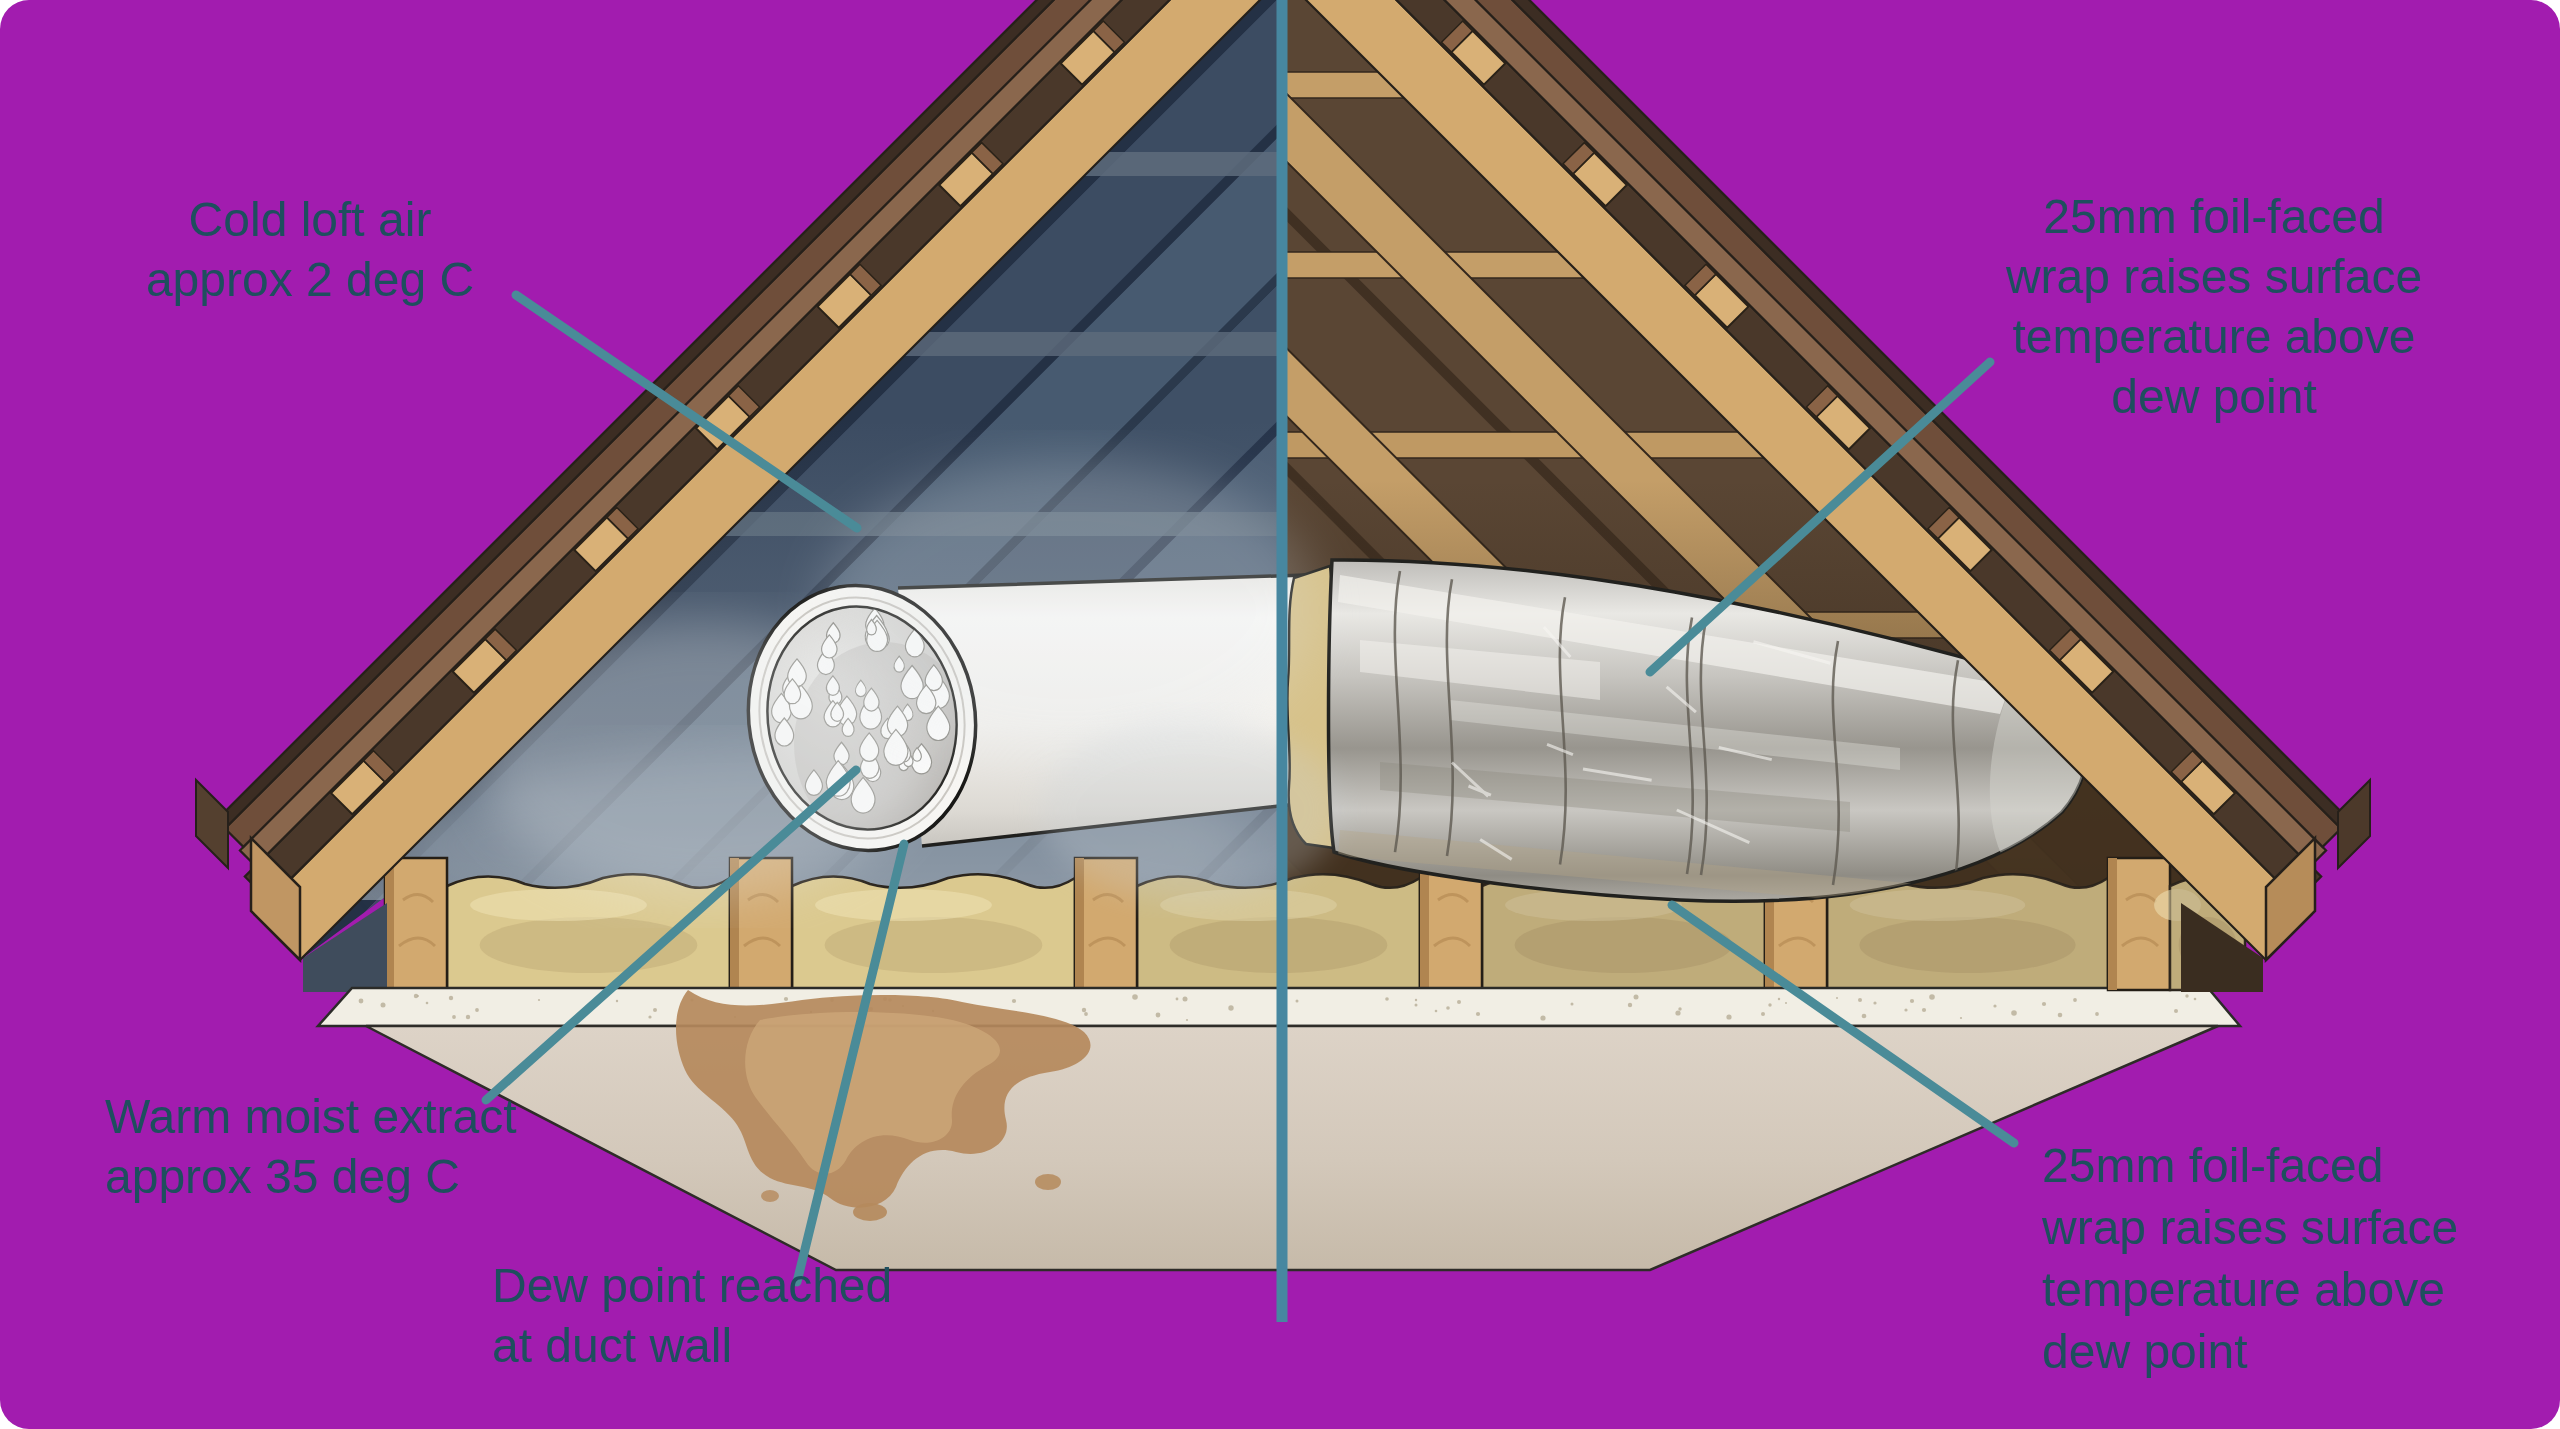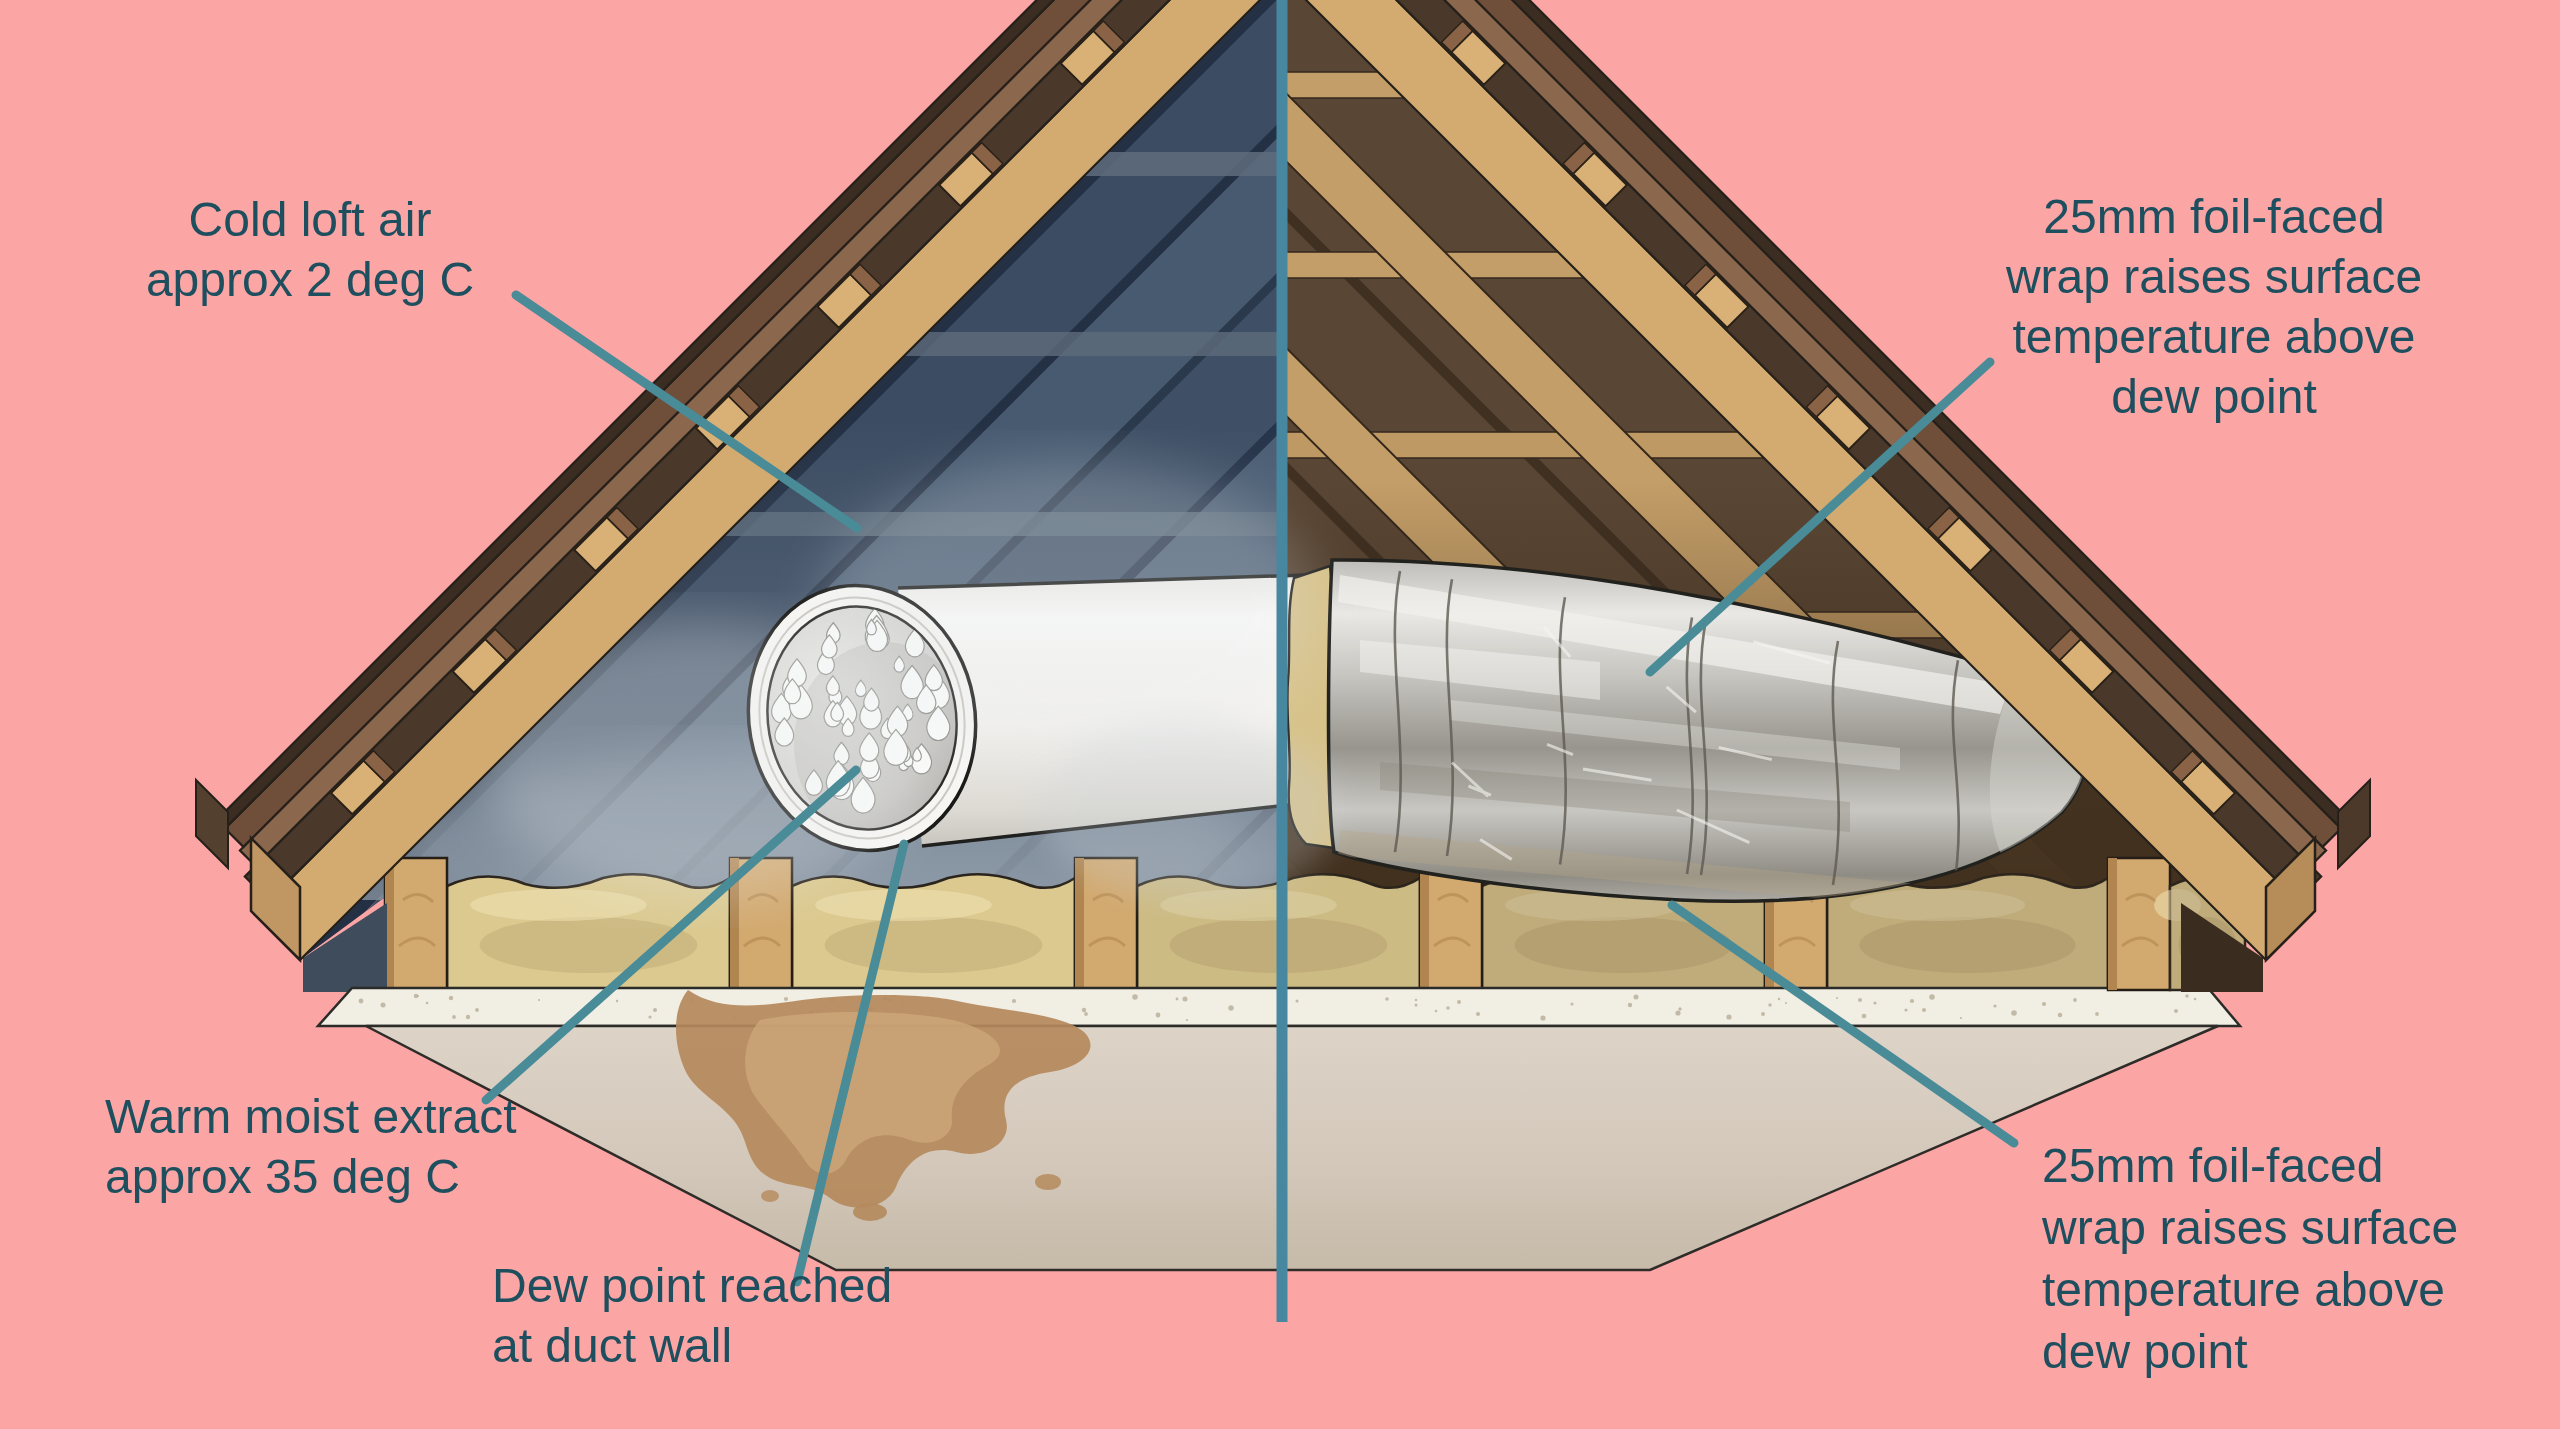--- a/index.html
+++ b/index.html
@@ -1,17 +1,17 @@
 <!DOCTYPE html>
 <html><head>
 <meta charset="utf-8">
 <style>
   html,body{margin:0;padding:0;background:#fff;}
-  #stage{position:relative;width:2560px;height:1429px;background:#fca5a5;overflow:hidden;
-         font-family:"Liberation Sans", sans-serif;}
+  #stage{position:relative;width:2560px;height:1429px;background:#a21caf;overflow:hidden;
+         font-family:"Liberation Sans", sans-serif;border-radius:29px;}
   svg{position:absolute;left:0;top:0;}
   text{font-family:"Liberation Sans", sans-serif;font-size:48px;font-weight:500;}
 </style>
 </head>
 <body>
 
 <div id="stage">
 <svg id="art" viewBox="0 0 2560 1429" width="2560" height="1429">
   <defs>
     <linearGradient id="gCeil" x1="0" y1="1026" x2="0" y2="1270" gradientUnits="userSpaceOnUse">

